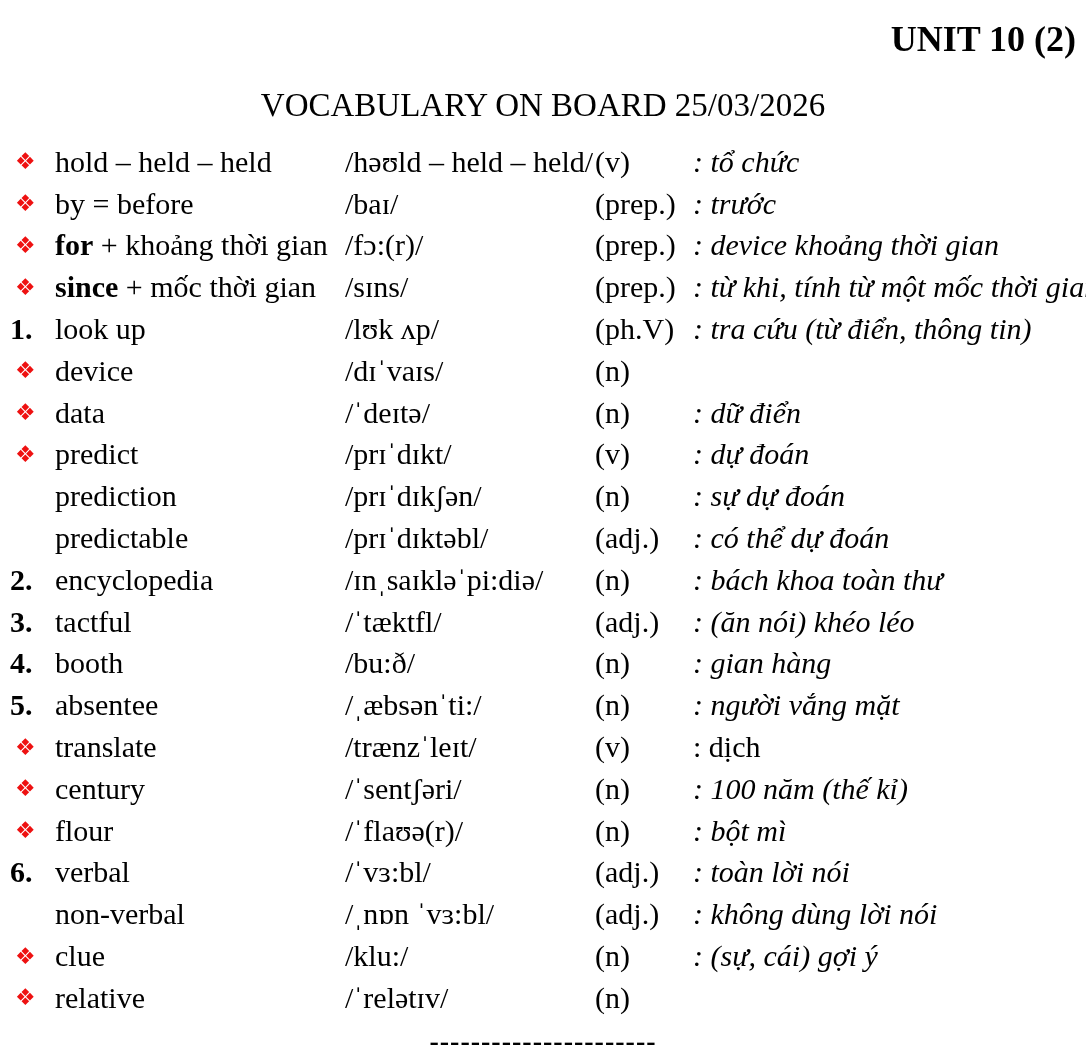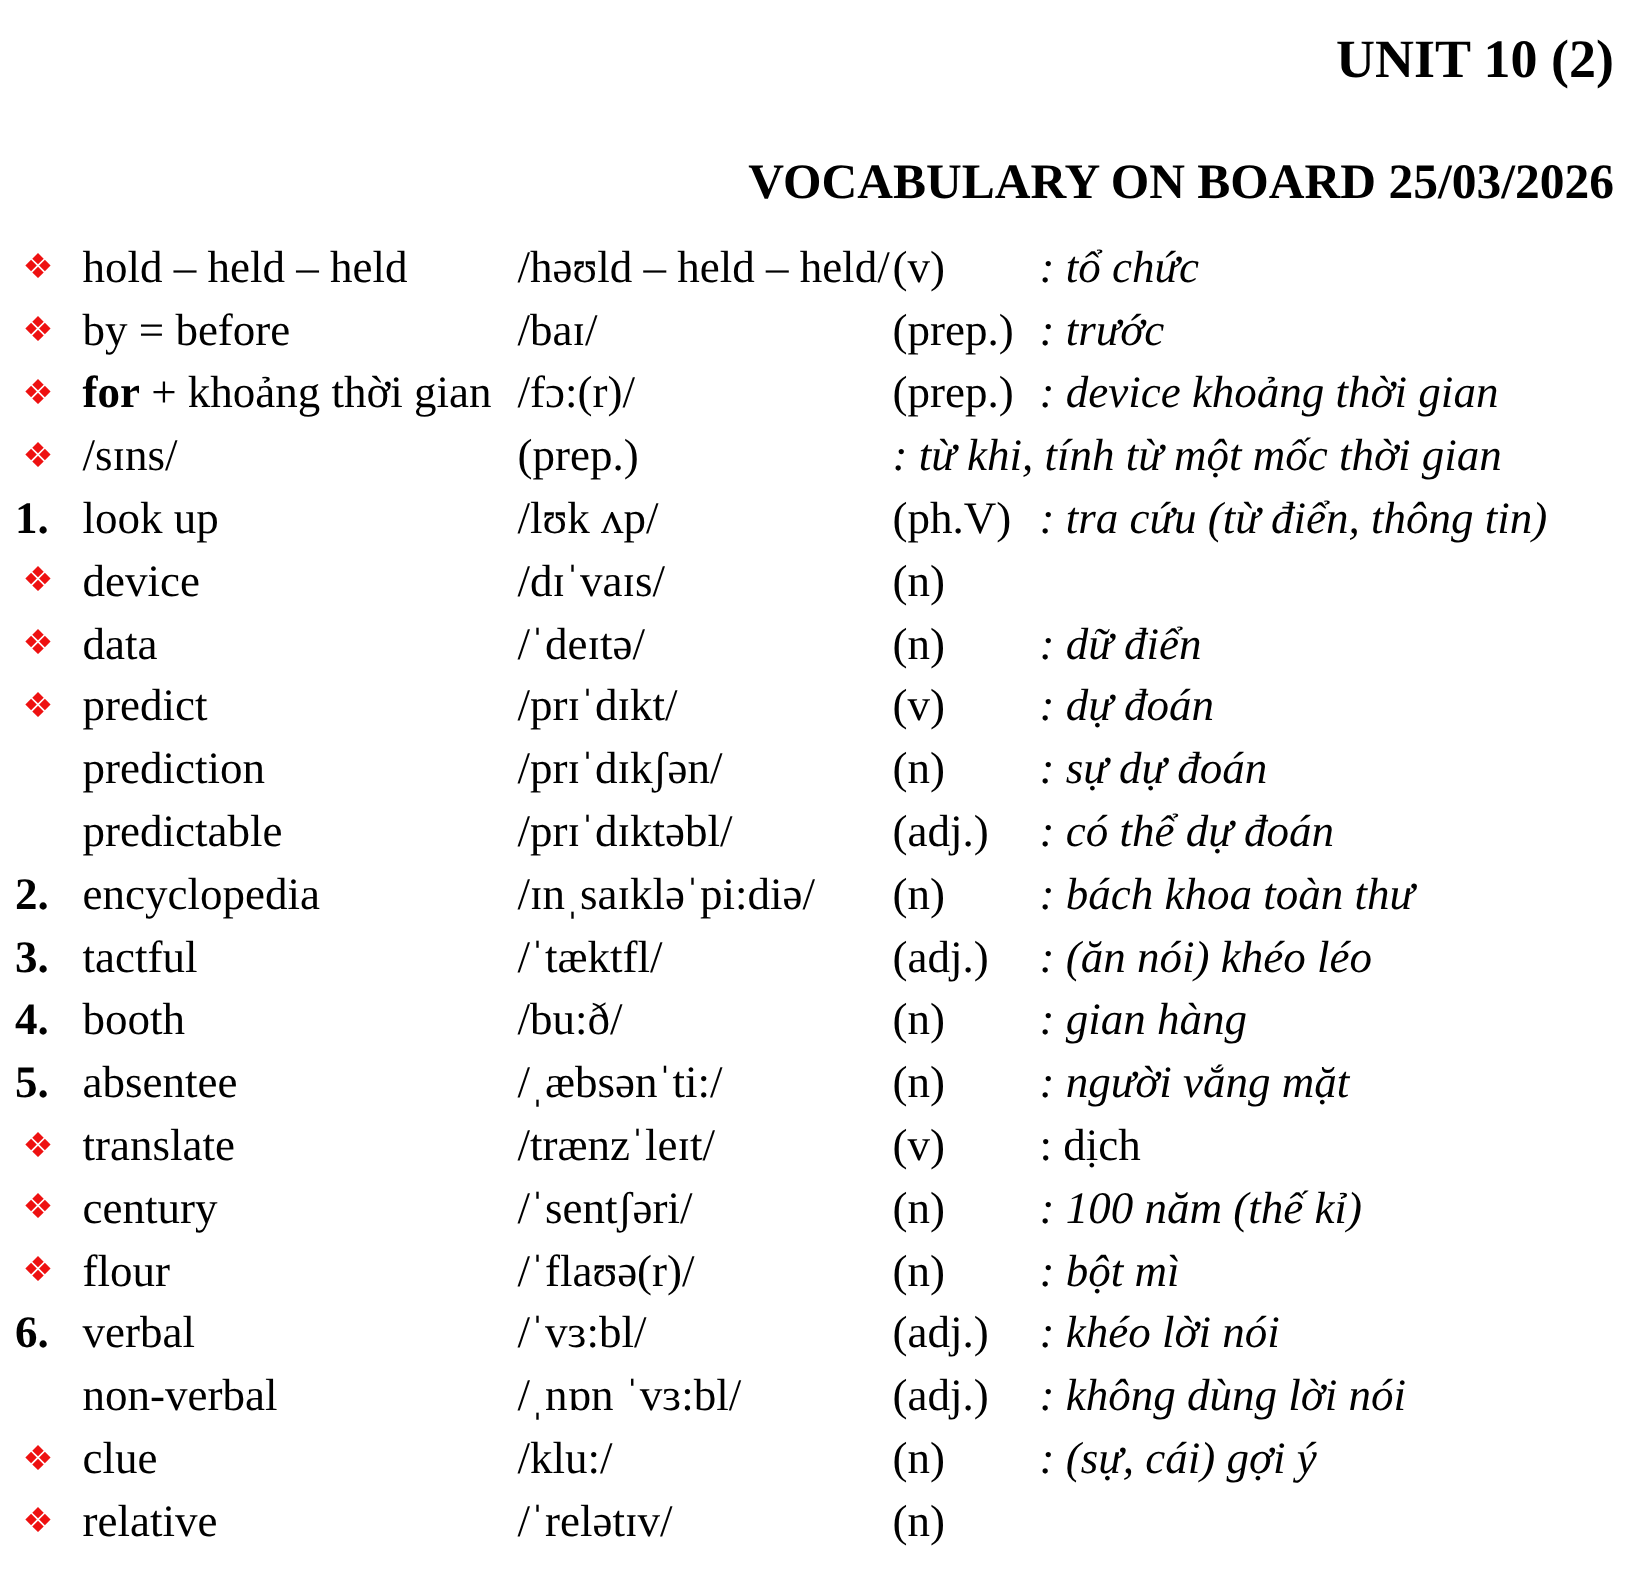--- a/index.html
+++ b/index.html
@@ -16,25 +16,25 @@
     height: 100%;
     padding: 18px 10px 0 10px;
   }
   .title {
     text-align: right;
     font-size: 36px;
     font-weight: bold;
     line-height: 42px;
   }
   .heading {
-    margin-top: 42px;
+    margin-top: 25px;
     font-size: 33px;
-    font-weight: bold;
+    font-weight: normal;
     line-height: 40px;
-    text-align: right;
+    text-align: center;
   }
   .vocab-list {
     margin-top: 16px;
   }
   .vocab-row {
     display: grid;
     grid-template-columns: 45px 290px 250px 98px 1fr;
     height: 41.8px;
     align-items: center;
   }
@@ -93,20 +93,21 @@
       </div>
       <div class="vocab-row">
         <span class="marker bullet">❖</span>
         <span class="word"><b>for</b><span> + khoảng thời gian</span></span>
         <span class="pron">/fɔ:(r)/</span>
         <span class="pos">(prep.)</span>
         <span class="meaning italic">: device khoảng thời gian</span>
       </div>
       <div class="vocab-row">
         <span class="marker bullet">❖</span>
+        <span class="word"><b>since</b><span> + mốc thời gian</span></span>
         <span class="pron">/sɪns/</span>
         <span class="pos">(prep.)</span>
         <span class="meaning italic">: từ khi, tính từ một mốc thời gian</span>
       </div>
       <div class="vocab-row">
         <span class="marker number">1.</span>
         <span class="word"><b></b><span>look up</span></span>
         <span class="pron">/lʊk ʌp/</span>
         <span class="pos">(ph.V)</span>
         <span class="meaning italic">: tra cứu (từ điển, thông tin)</span>
@@ -192,21 +193,21 @@
         <span class="word"><b></b><span>flour</span></span>
         <span class="pron">/ˈflaʊə(r)/</span>
         <span class="pos">(n)</span>
         <span class="meaning italic">: bột mì</span>
       </div>
       <div class="vocab-row">
         <span class="marker number">6.</span>
         <span class="word"><b></b><span>verbal</span></span>
         <span class="pron">/ˈvɜ:bl/</span>
         <span class="pos">(adj.)</span>
-        <span class="meaning italic">: khéo lời nói</span>
+        <span class="meaning italic">: toàn lời nói</span>
       </div>
       <div class="vocab-row">
         <span class="marker none"></span>
         <span class="word"><b></b><span>non-verbal</span></span>
         <span class="pron">/ˌnɒn ˈvɜ:bl/</span>
         <span class="pos">(adj.)</span>
         <span class="meaning italic">: không dùng lời nói</span>
       </div>
       <div class="vocab-row">
         <span class="marker bullet">❖</span>

